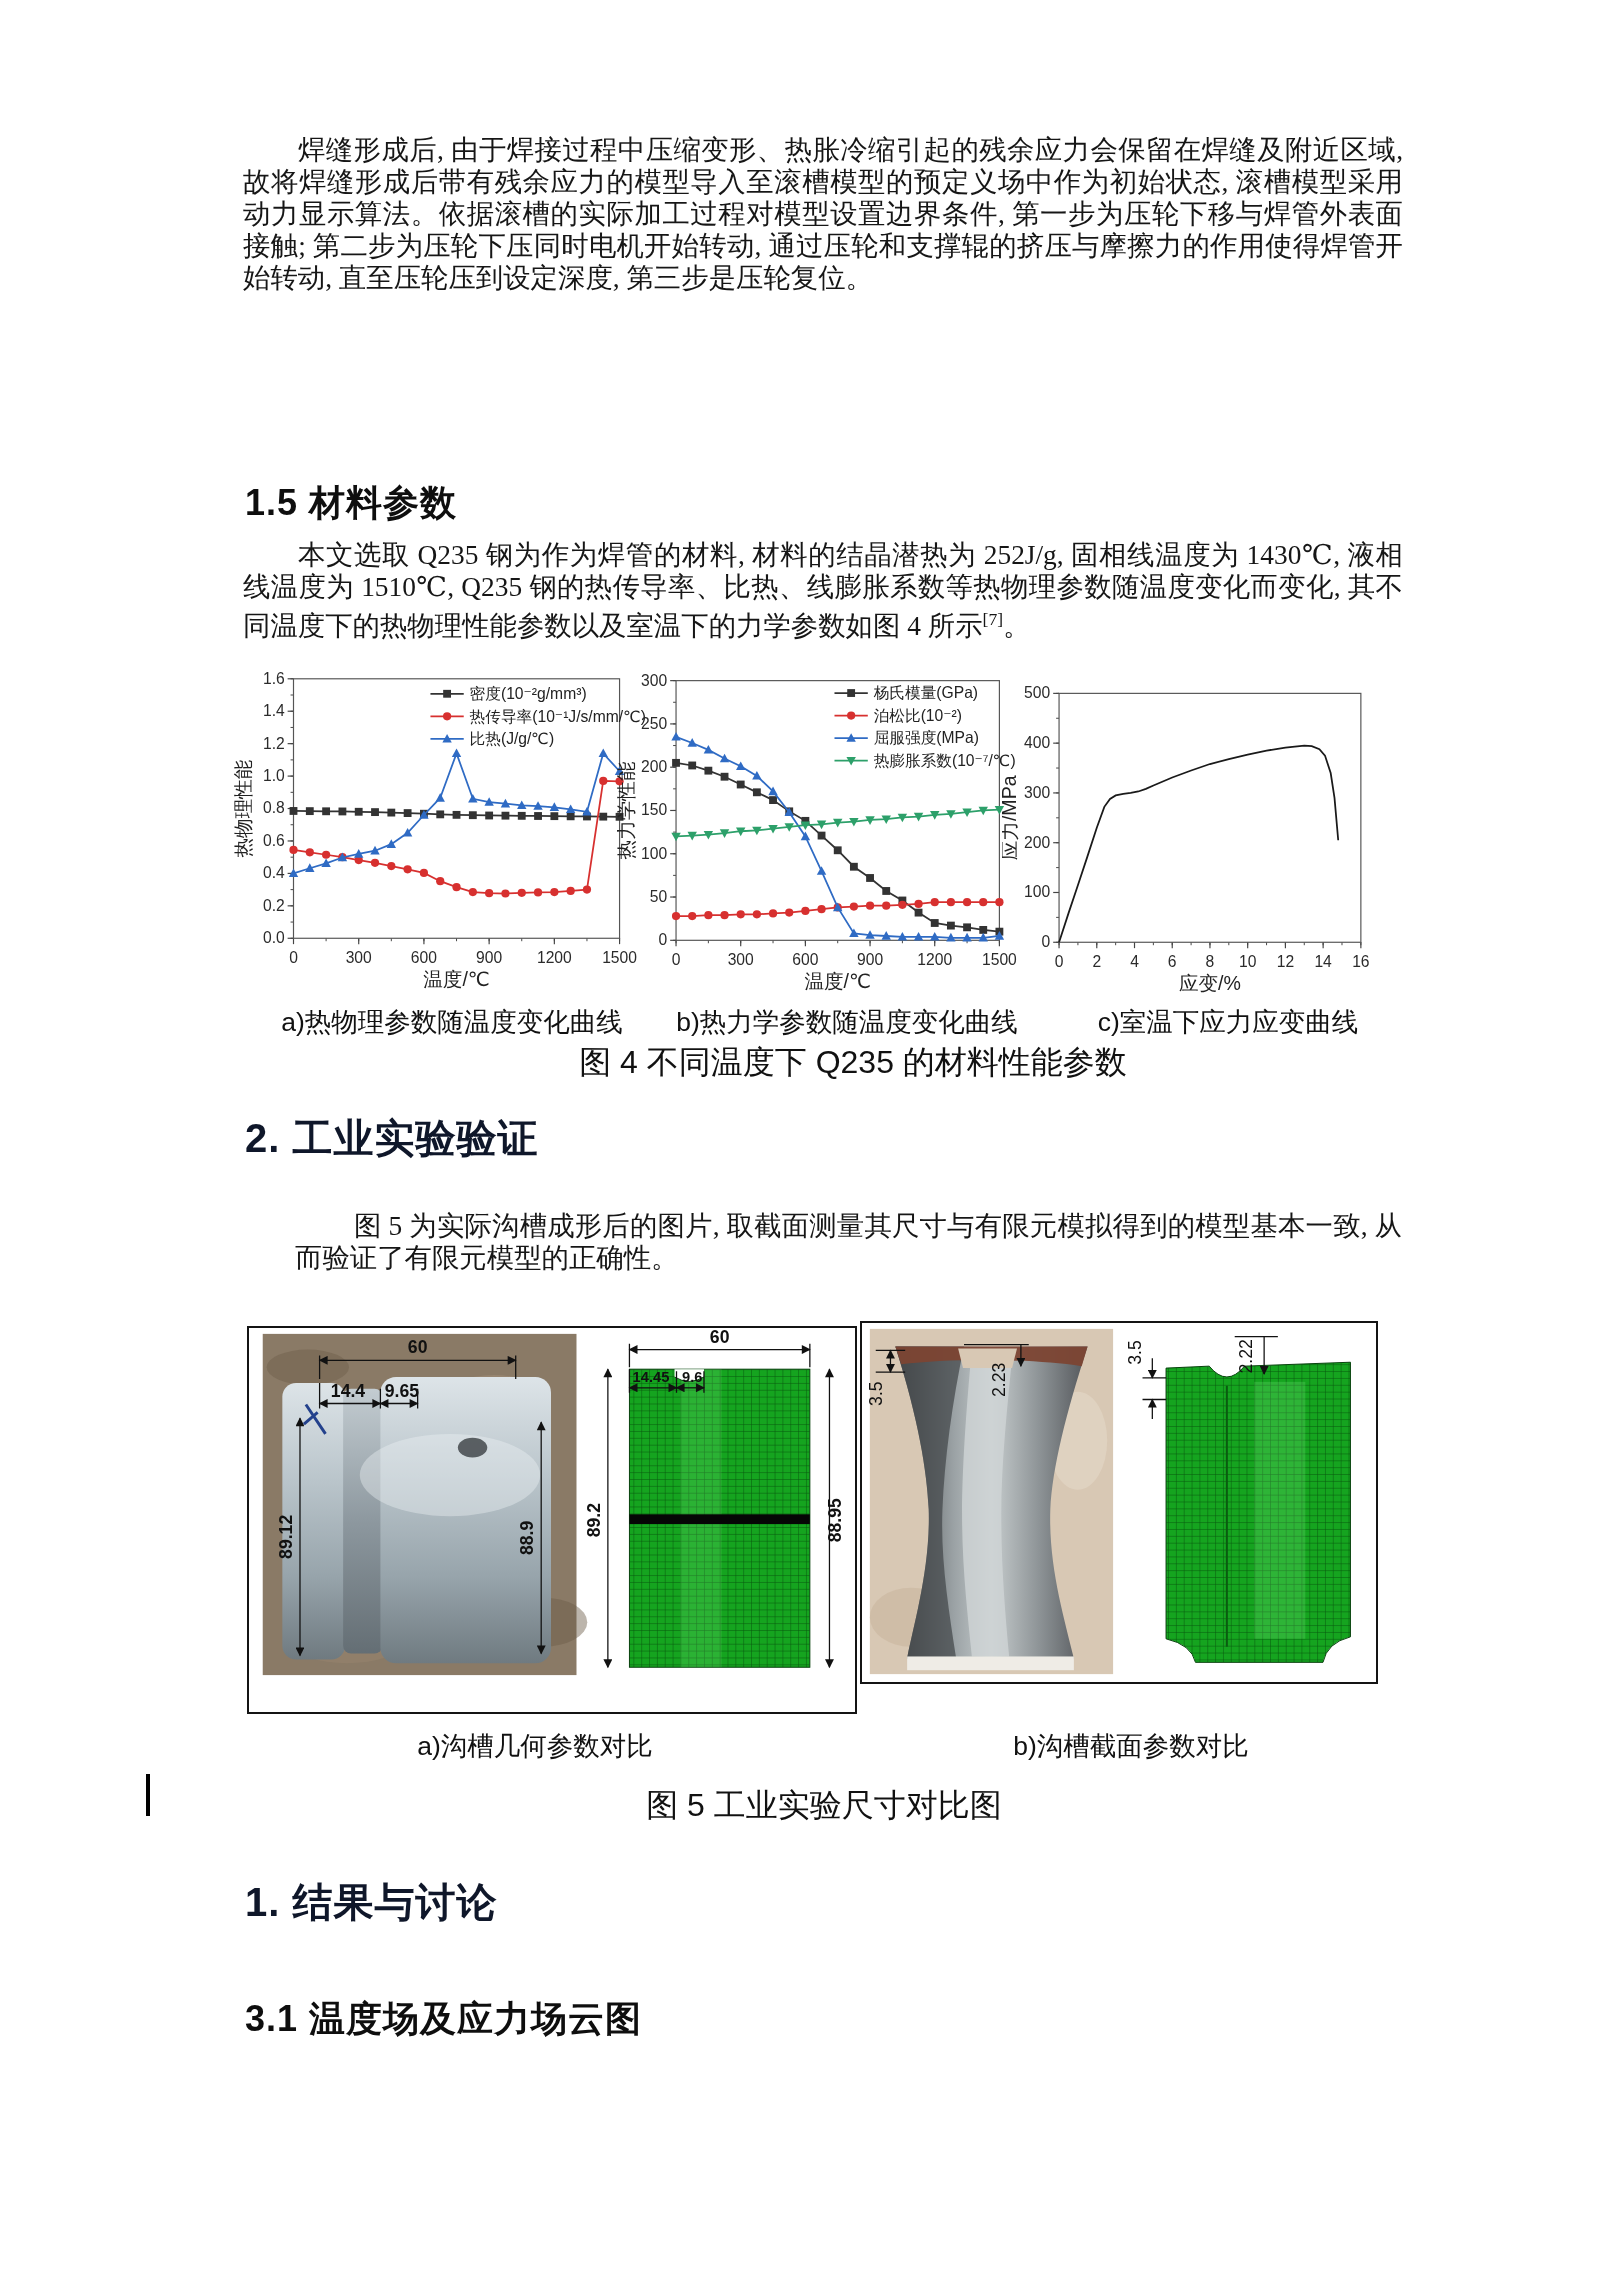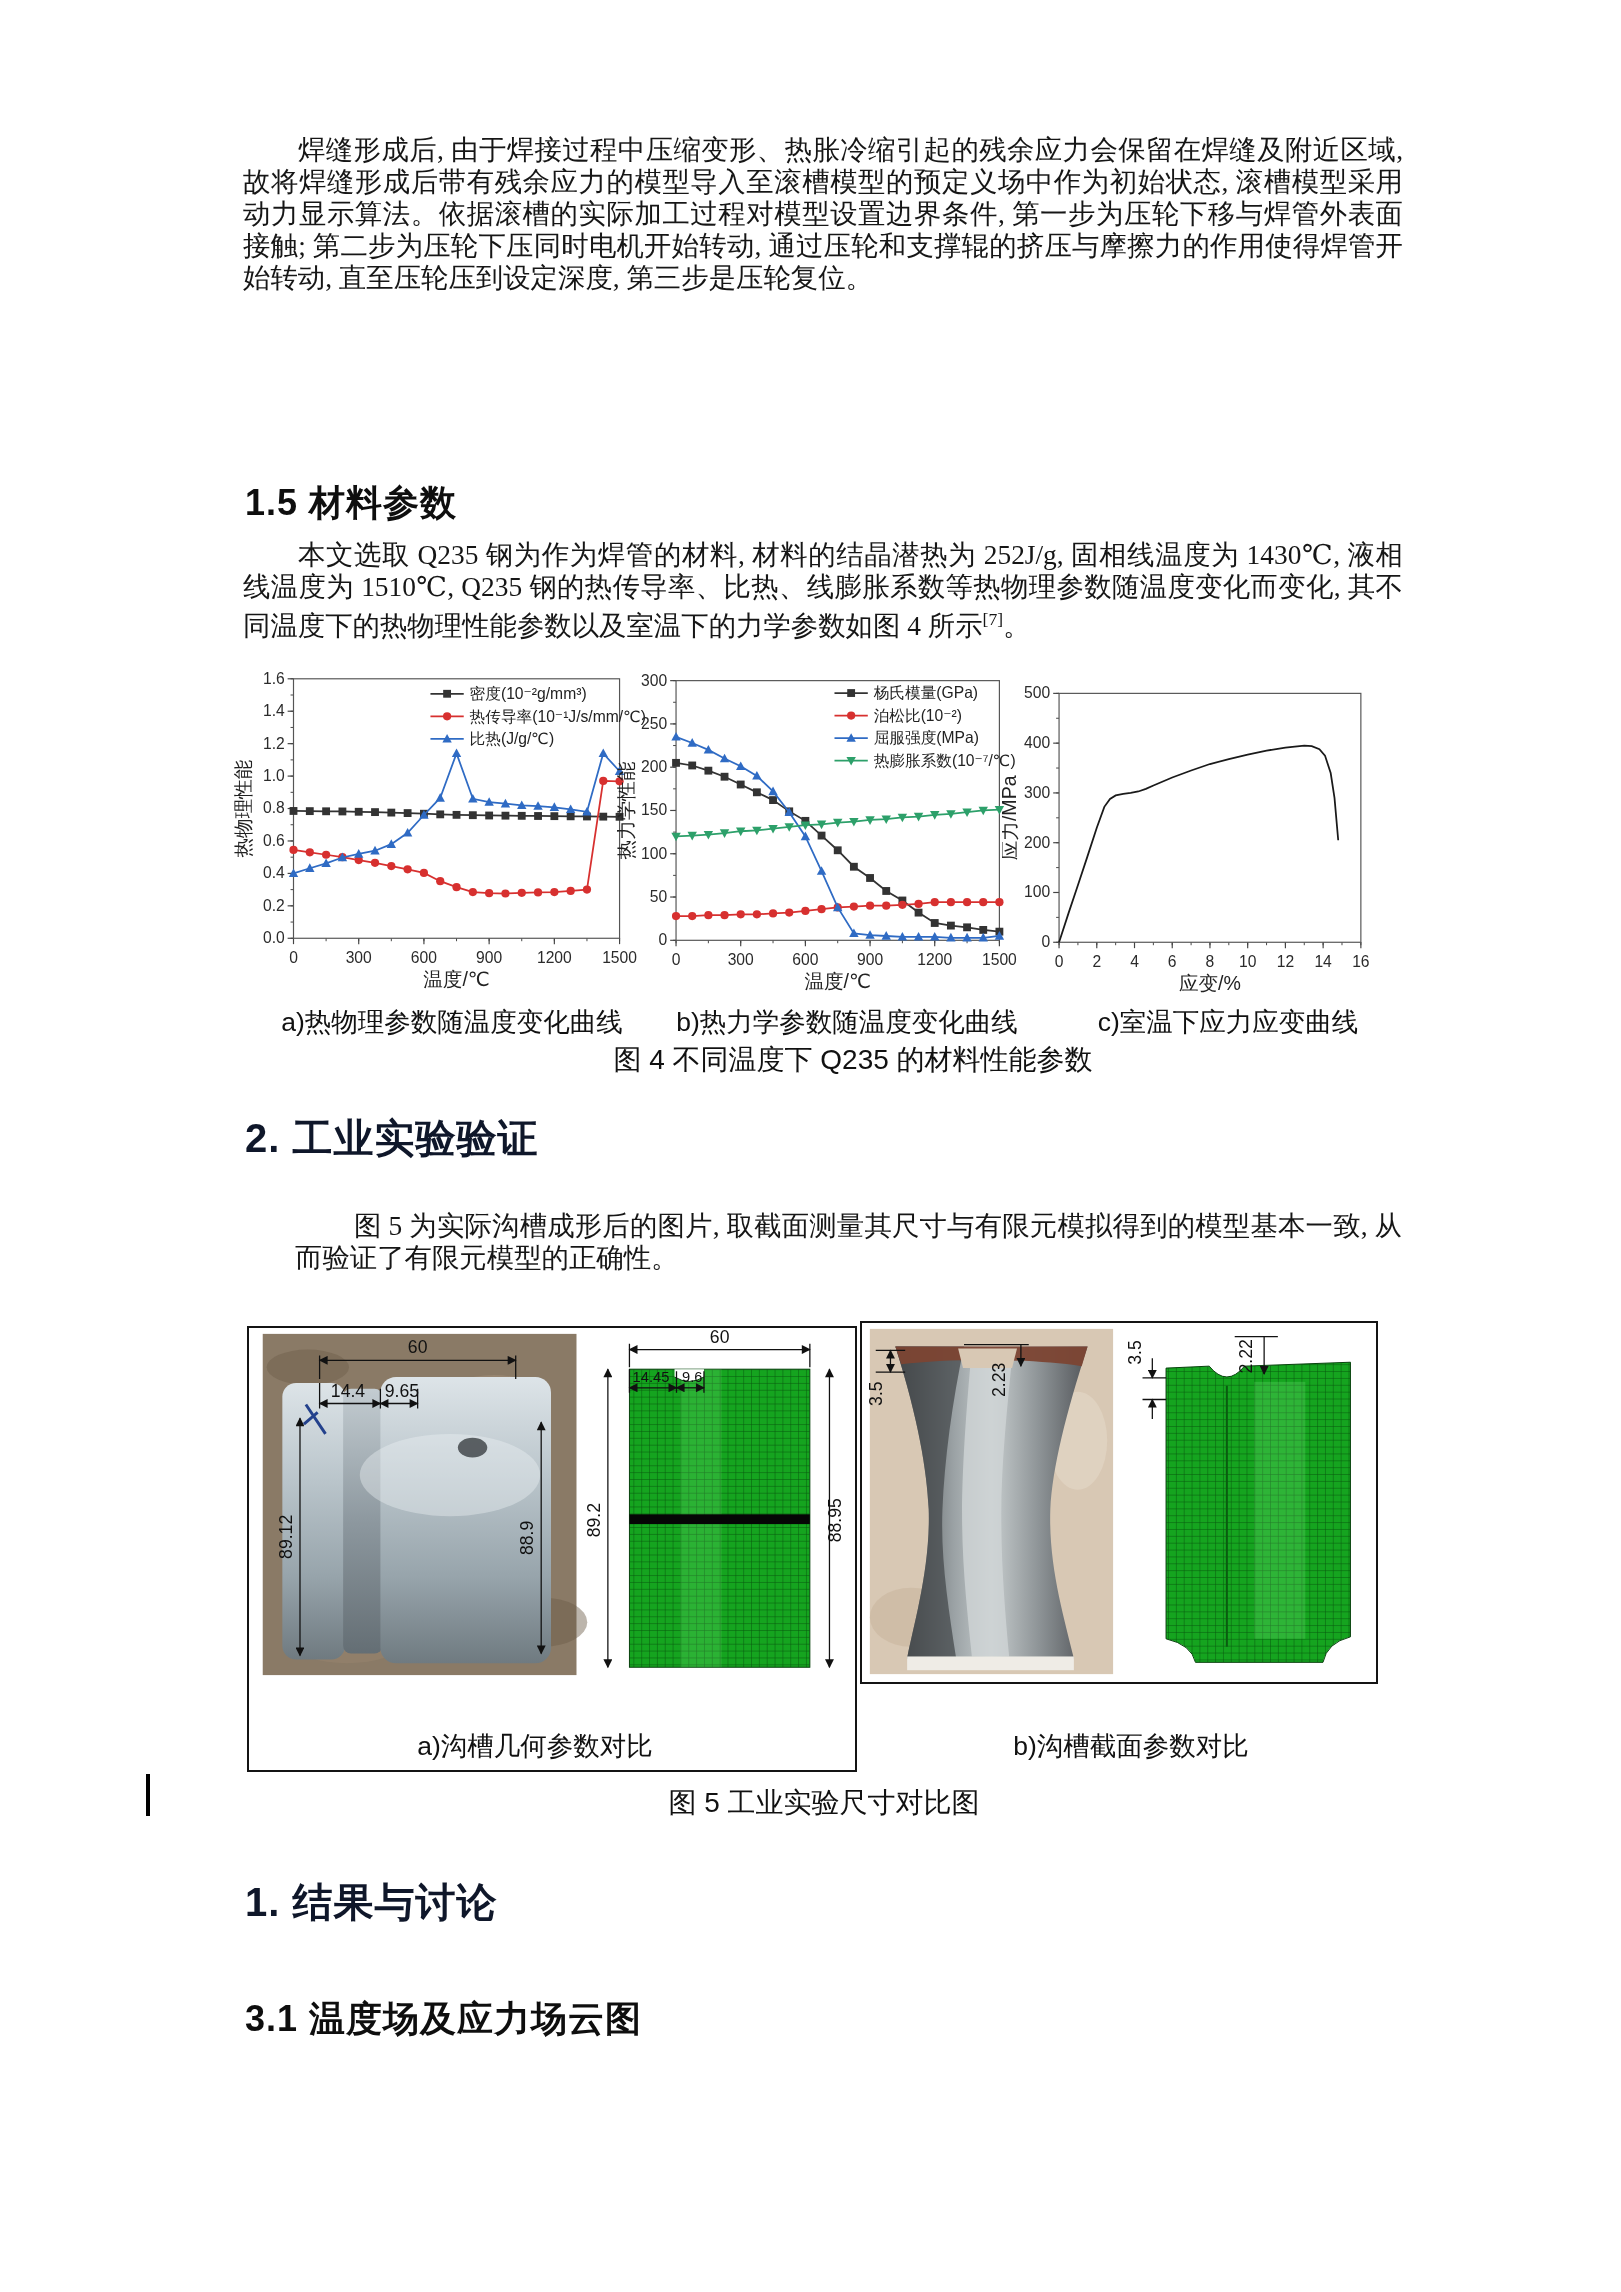--- a/index.html
+++ b/index.html
@@ -7,21 +7,21 @@
        font-family:"Liberation Serif","DejaVu Serif",serif;color:#1b1b1b;}
   .page{position:absolute;left:0;top:0;width:1621px;height:2293px;overflow:hidden;}
   .para{position:absolute;margin:0;font-size:27.4px;line-height:32px;text-align:justify;color:#161616;}
   .h-big{position:absolute;margin:0;font-family:"Liberation Sans","DejaVu Sans",sans-serif;
          font-size:40px;font-weight:700;color:#0f172a;letter-spacing:1px;}
   .h-mid{position:absolute;margin:0;font-family:"Liberation Sans","DejaVu Sans",sans-serif;
          font-size:36px;font-weight:700;color:#0e0e0e;letter-spacing:1px;}
   .cap{position:absolute;transform:translateX(-50%);white-space:nowrap;
        font-family:"Liberation Sans","DejaVu Sans",sans-serif;font-size:26.5px;color:#111;}
   .figcap{position:absolute;transform:translateX(-50%);white-space:nowrap;
-       font-family:"Liberation Sans","DejaVu Sans",sans-serif;font-size:28px;color:#111;}
+       font-family:"Liberation Sans","DejaVu Sans",sans-serif;font-size:32px;color:#111;}
   .chart{position:absolute;font-family:"Liberation Sans","DejaVu Sans",sans-serif;}
   .panel{position:absolute;border:2.9px solid #141414;background:#fff;box-sizing:border-box;}
   .changebar{position:absolute;left:146px;top:1774px;width:3.9px;height:42px;background:#000;}
   sup.ref{font-size:17.6px;}
   
   .dim{stroke:#111;stroke-width:1.3;fill:none;}
   .arr2{marker-start:url(#arr);marker-end:url(#arr);}
   .arrE{marker-end:url(#arr);}
   text.dimt{font-family:"Liberation Sans","DejaVu Sans",sans-serif;font-size:18px;fill:#111;}
   text.dimts{font-family:"Liberation Sans","DejaVu Sans",sans-serif;font-size:15px;fill:#111;}
@@ -428,21 +428,21 @@
   <span class="cap" style="left:452px;top:1004px;">a)热物理参数随温度变化曲线</span>
   <span class="cap" style="left:847px;top:1004px;">b)热力学参数随温度变化曲线</span>
   <span class="cap" style="left:1228px;top:1004px;">c)室温下应力应变曲线</span>
 
   <span class="figcap" style="left:853px;top:1041px;">图 4 不同温度下 Q235 的材料性能参数</span>
 
   <h2 class="h-big" style="left:245px;top:1111px;">2. 工业实验验证</h2>
 
   <p class="para" style="left:295px;top:1210px;width:1107px;text-indent:59px;">图 5 为实际沟槽成形后的图片, 取截面测量其尺寸与有限元模拟得到的模型基本一致, 从而验证了有限元模型的正确性。</p>
 
-  <div class="panel" style="left:247px;top:1326px;width:610px;height:446px;">
+  <div class="panel" style="left:247px;top:1326px;width:610px;height:388px;font-weight:bold;">
     <svg width="604" height="352" viewBox="0 0 616 359">
       <g>
         <rect x="14" y="6" width="320" height="348" fill="#8a7a66"></rect>
         <ellipse cx="60" cy="40" rx="42" ry="18" fill="#6f5f4b" opacity="0.5"></ellipse>
         <ellipse cx="250" cy="70" rx="52" ry="22" fill="#a3907a" opacity="0.5"></ellipse>
         <ellipse cx="300" cy="300" rx="45" ry="25" fill="#6a5a47" opacity="0.45"></ellipse>
         <ellipse cx="100" cy="322" rx="55" ry="20" fill="#9c8871" opacity="0.4"></ellipse>
         <ellipse cx="180" cy="185" rx="62" ry="32" fill="#93816c" opacity="0.35"></ellipse>
         <rect x="34" y="56" width="64" height="282" rx="14" fill="url(#silver)"></rect>
         <rect x="96" y="62" width="40" height="270" rx="8" fill="url(#silverD)"></rect>

